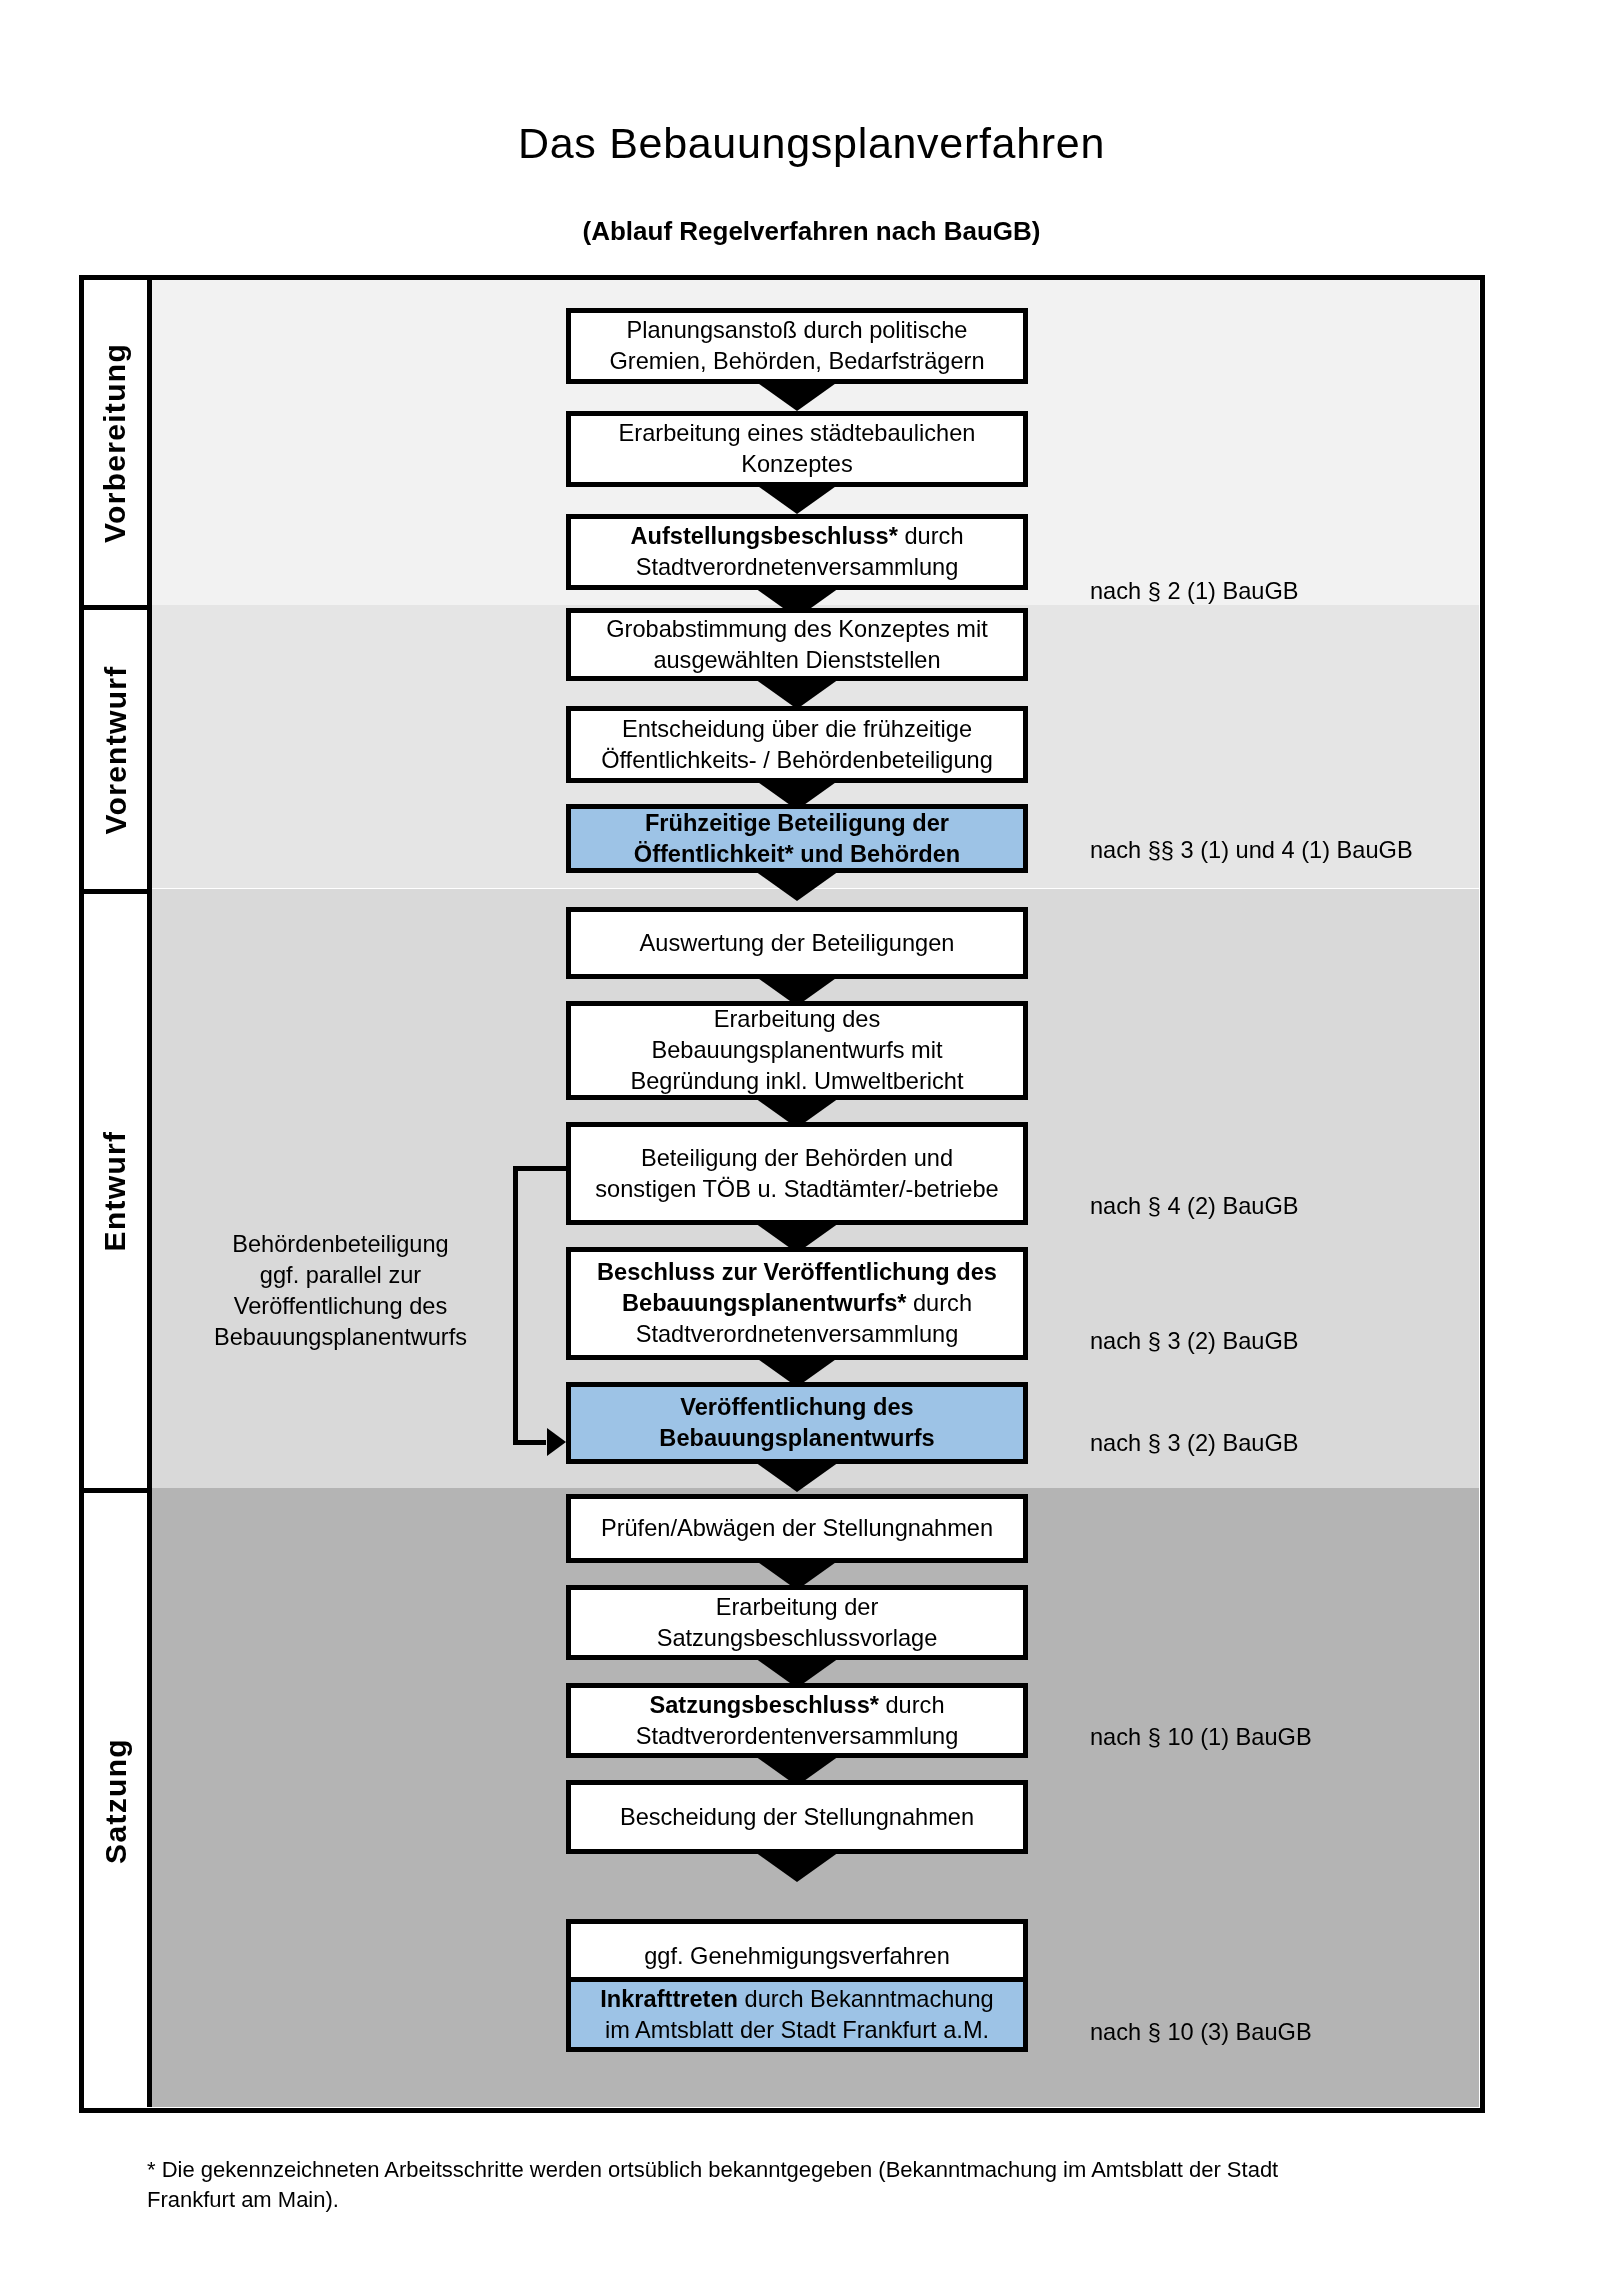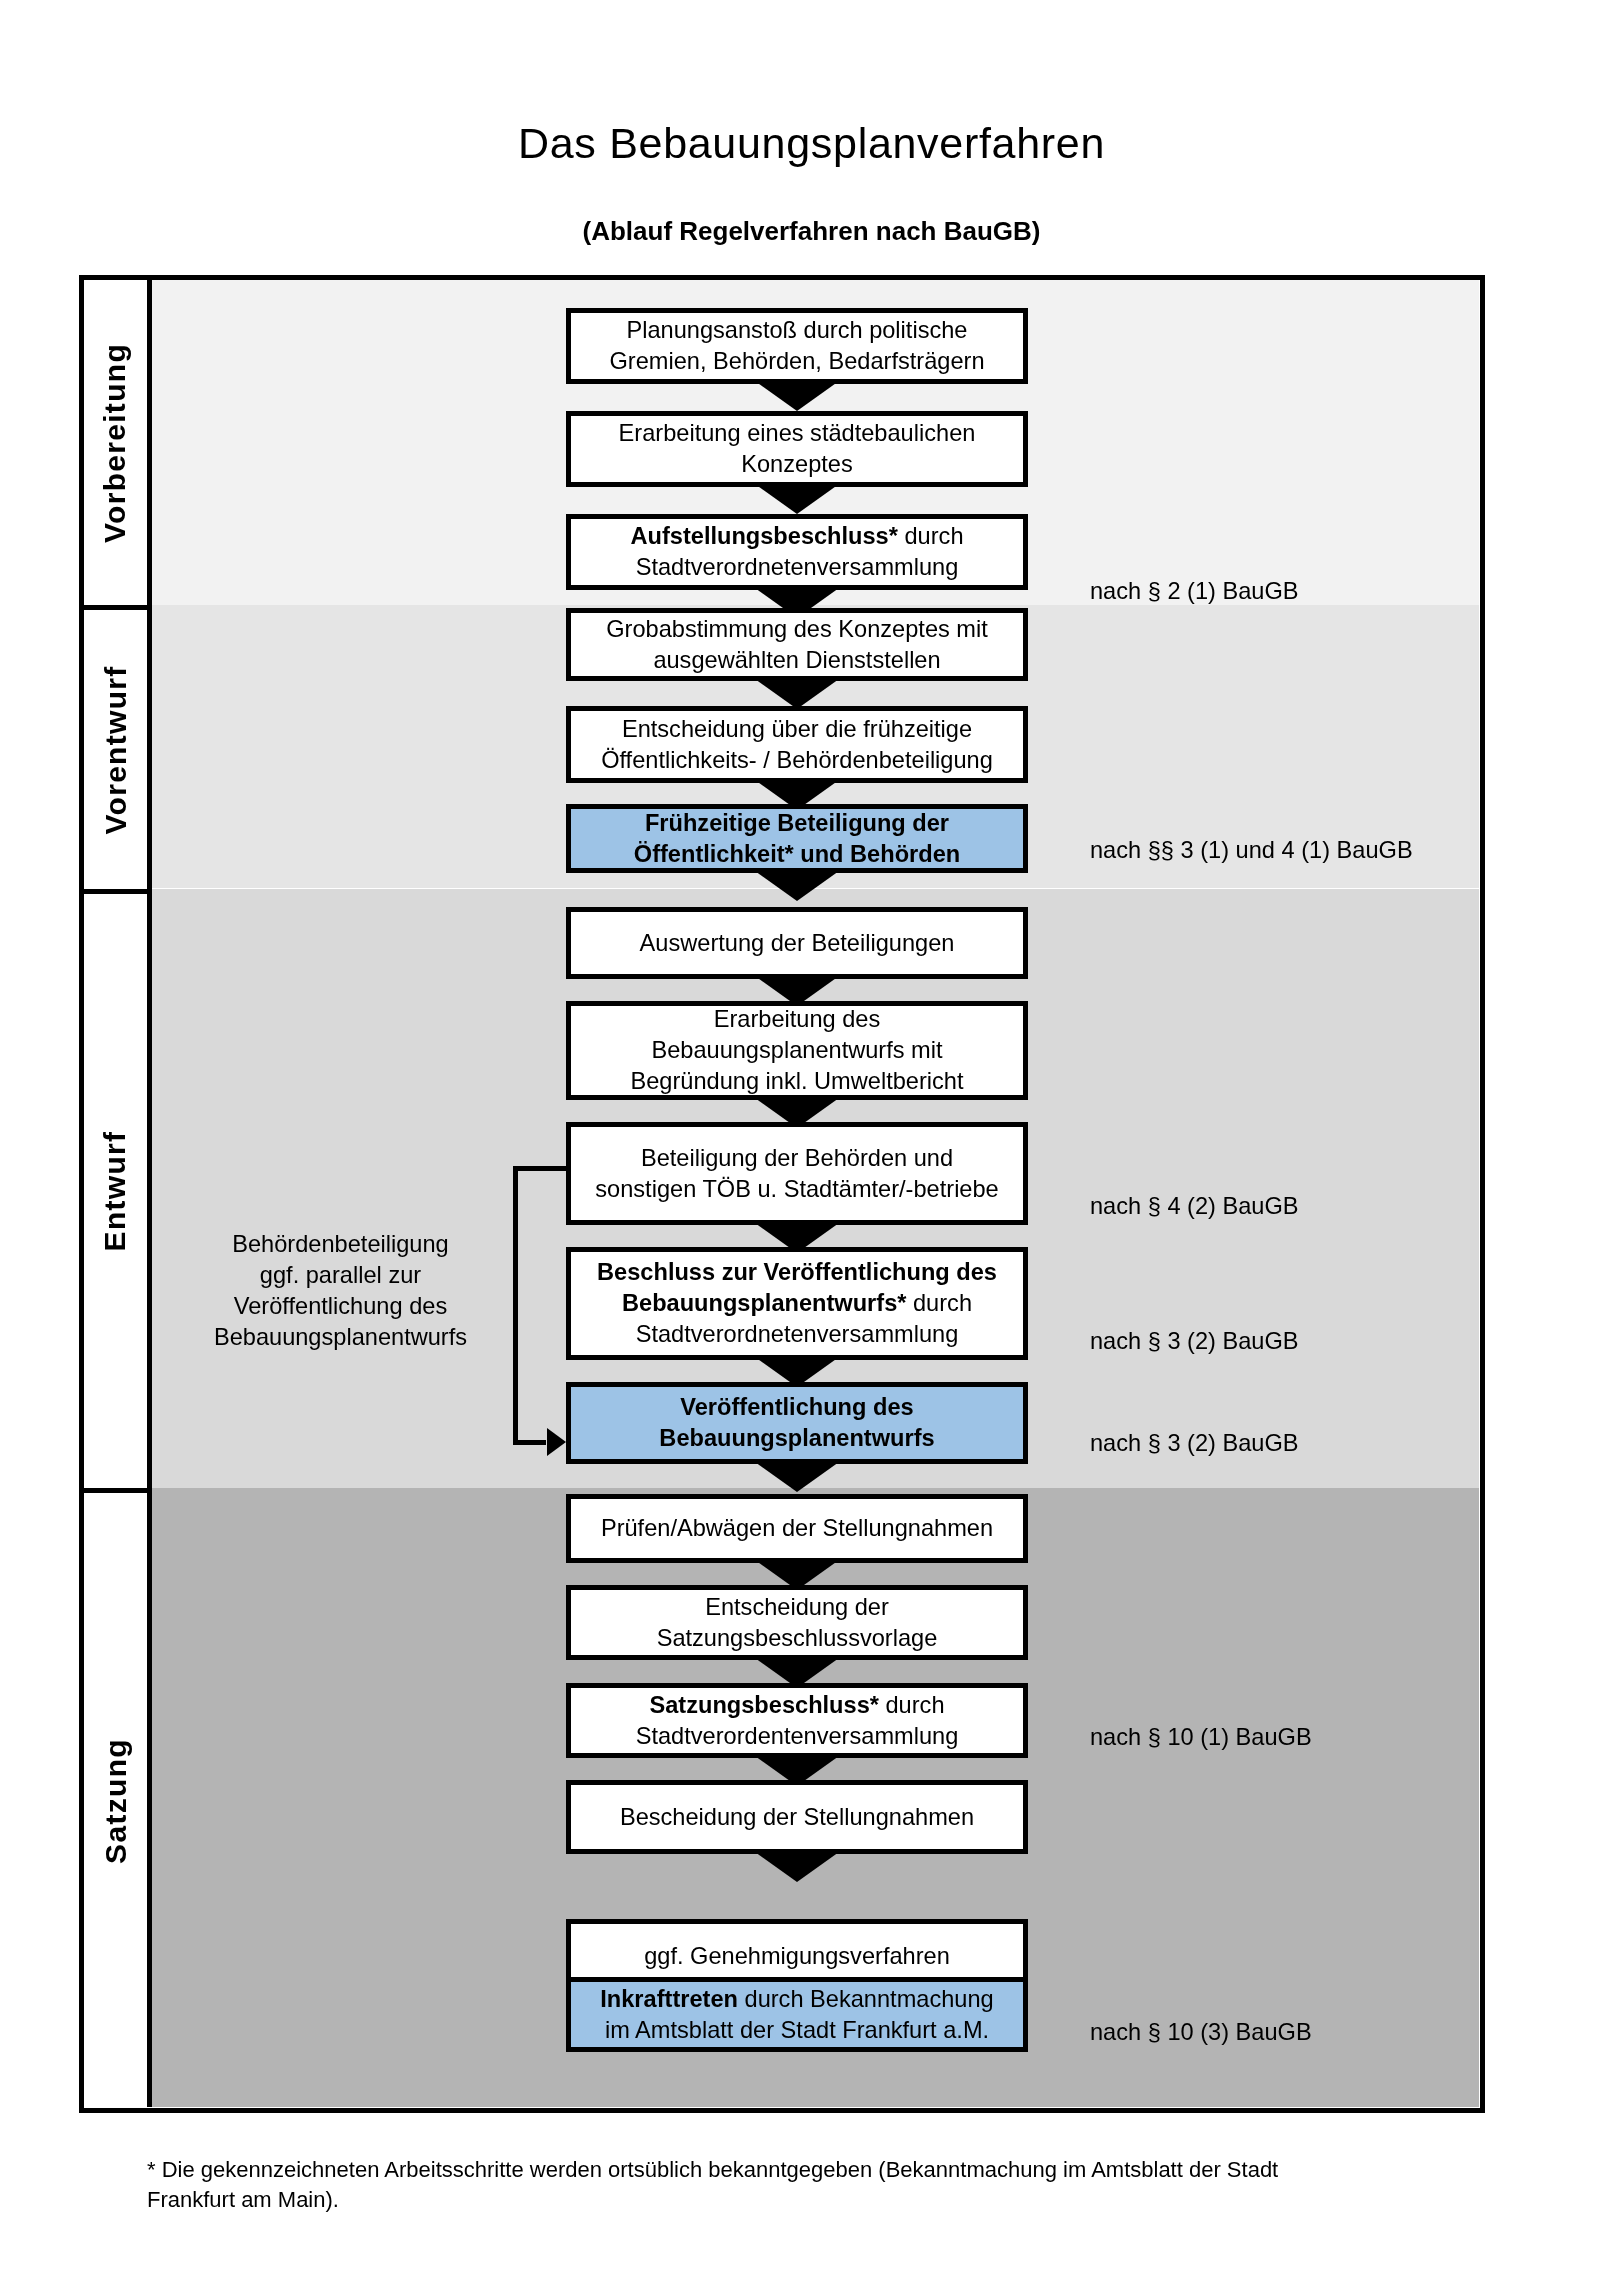--- a/index.html
+++ b/index.html
@@ -149,21 +149,21 @@
       <div class="boxline"><span class="bold">Veröffentlichung des</span></div>
       <div class="boxline"><span class="bold">Bebauungsplanentwurfs</span></div>
     </div>
     <div class="abs arrow-down" style="left: 755px; top: 1462px;"></div>
     <div class="abs annot" style="top: 1428px;">nach § 3 (2) BauGB</div>
     <div class="abs pbox" style="top: 1494px; height: 69px;">
       <div class="boxline"><span>Prüfen/Abwägen der Stellungnahmen</span></div>
     </div>
     <div class="abs arrow-down" style="left: 755px; top: 1560px;"></div>
     <div class="abs pbox" style="top: 1585px; height: 75px;">
-      <div class="boxline"><span>Entscheidung der</span></div>
+      <div class="boxline"><span>Erarbeitung der</span></div>
       <div class="boxline"><span>Satzungsbeschlussvorlage</span></div>
     </div>
     <div class="abs arrow-down" style="left: 755px; top: 1658px;"></div>
     <div class="abs pbox" style="top: 1683px; height: 75px;">
       <div class="boxline"><span class="bold">Satzungsbeschluss*</span><span> durch</span></div>
       <div class="boxline"><span>Stadtverordentenversammlung</span></div>
     </div>
     <div class="abs arrow-down" style="left: 755px; top: 1756px;"></div>
     <div class="abs annot" style="top: 1722px;">nach § 10 (1) BauGB</div>
     <div class="abs pbox" style="top: 1780px; height: 74px;">

